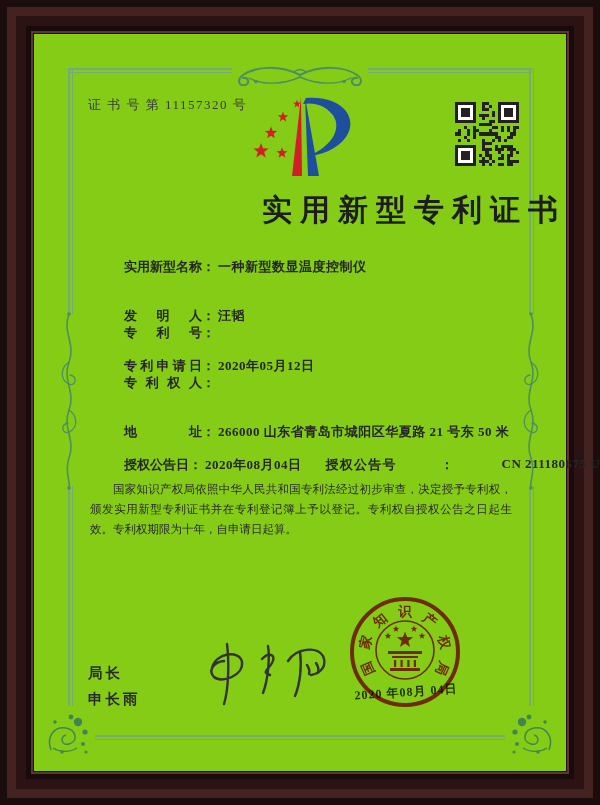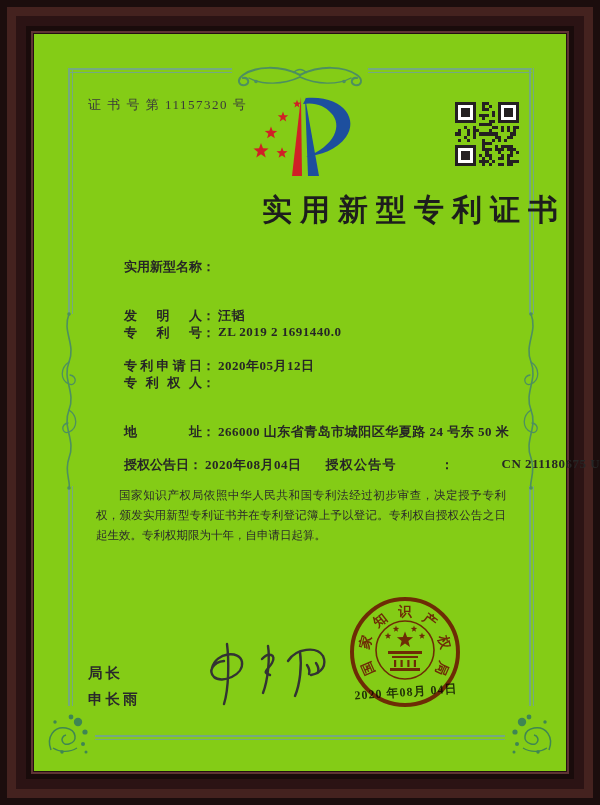--- a/index.html
+++ b/index.html
@@ -28,21 +28,21 @@
 
   .row{position:absolute;left:54px;width:430px;font-size:13px;font-weight:bold;
        color:#262626;display:flex;white-space:nowrap;margin-left:36px;}
   .flabel{display:inline-block;width:78px;text-align:justify;text-align-last:justify;}
   .fvalue{margin-left:3px;letter-spacing:.5px;}
   .pair2{margin-left:24px;display:flex;gap:45px;}
   .pair2 .flabel{width:70px;}
 
   .body-text{position:absolute;left:54px;top:444px;width:426px;font-size:11.5px;
              line-height:1.72;color:#2b2b2b;text-align:justify;}
-  .body-text p{margin:8px;text-indent:2em;}
+  .body-text p{margin:2px;text-indent:2em;}
 
   .signer{position:absolute;left:54px;font-size:14.5px;font-weight:bold;
           color:#2a2a2a;letter-spacing:3px;}
   .signature{position:absolute;left:148px;top:604px;width:160px;height:74px;}
 
   .seal{position:absolute;left:311px;top:558px;width:120px;height:120px;
         mix-blend-mode:multiply;opacity:.92;}
   .seal-date{position:absolute;left:305px;top:650px;width:134px;text-align:center;
              font-size:12px;font-weight:bold;color:#414141;transform:rotate(-4deg);
              mix-blend-mode:multiply;letter-spacing:1px;}
@@ -252,44 +252,44 @@
                   <rect x="3" y="45" width="15" height="15" fill="#fff"></rect>
                   <rect x="6" y="48" width="9" height="9" fill="#242021"></rect>
                 </svg>
   </div>
 
   <div class="title">实用新型专利证书</div>
 
   <div class="row" style="top:224px">
     <span class="flabel">实用新型名称</span>
                 <span class="colon">：</span>
+    <span class="fvalue">一种新型数显温度控制仪</span>
   </div>
   <div class="row" style="top:273px">
     <span class="flabel">发明人</span>
                 <span class="colon">：</span>
     <span class="fvalue">汪韬</span>
   </div>
   <div class="row" style="top:290px">
     <span class="flabel">专利号</span>
                 <span class="colon">：</span>
-    <span class="fvalue">ZL 2019 2 1691440.0</span>
   </div>
   <div class="row" style="top:323px">
     <span class="flabel">专利申请日</span>
                 <span class="colon">：</span>
     <span class="fvalue">2020年05月12日</span>
   </div>
   <div class="row" style="top:340px">
     <span class="flabel">专利权人</span>
                 <span class="colon">：</span>
   </div>
   <div class="row" style="top:389px">
     <span class="flabel">地址</span>
                 <span class="colon">：</span>
-    <span class="fvalue">266000 山东省青岛市城阳区华夏路 24 号东 50 米</span>
+    <span class="fvalue">266000 山东省青岛市城阳区华夏路 21 号东 50 米</span>
   </div>
   <div class="row" style="top:422px">
     <span class="flabel">授权公告日</span>
                 <span class="colon">：</span>
     <span class="fvalue">2020年08月04日</span>
     <span class="pair2">
       <span class="flabel">授权公告号</span>
                   <span class="colon">：</span>
       <span class="fvalue">CN 211180675 U</span>
     </span>

